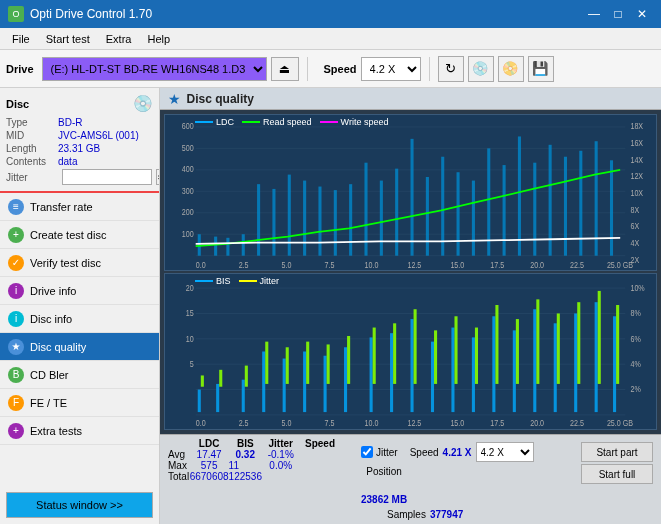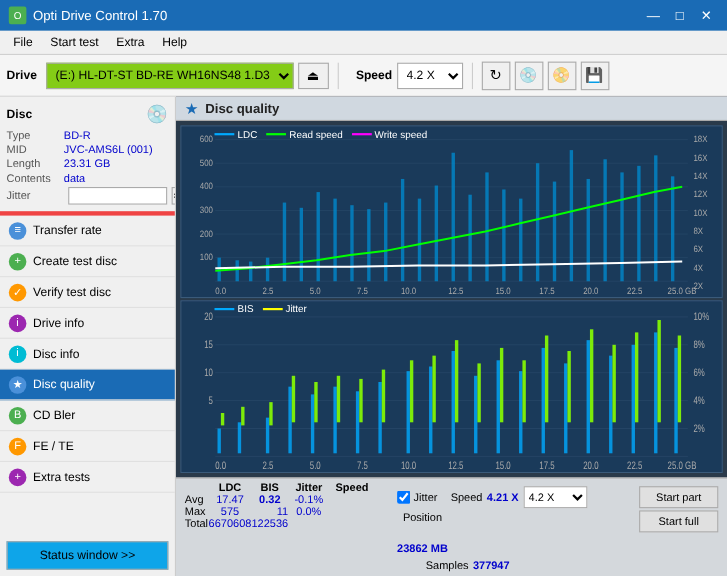--- a/index.html
+++ b/index.html
@@ -13,34 +13,34 @@
     .title-bar-controls { display: flex; gap: 2px; }
     .title-btn { width: 22px; height: 22px; border: none; cursor: pointer; display: flex; align-items: center; justify-content: center; font-size: 12px; border-radius: 2px; color: white; background: transparent; }
 
     
     .menu-bar { background: #f0f0f0; height: 22px; display: flex; align-items: center; padding: 0 4px; border-bottom: 1px solid #d0d0d0; }
     .menu-item { padding: 2px 8px; cursor: pointer; font-size: 11px; }
 
     
     .toolbar { background: #f5f5f5; height: 38px; display: flex; align-items: center; padding: 0 6px; gap: 4px; border-bottom: 1px solid #d0d0d0; }
     .toolbar-label { font-size: 11px; font-weight: bold; margin-right: 4px; }
-    .drive-select { height: 24px; font-size: 11px; border: 1px solid #aaa; background: #84cc16; padding: 0 4px; min-width: 220px; }
+    .drive-select { height: 24px; font-size: 11px; border: 1px solid #aaa; background: #8b5cf6; padding: 0 4px; min-width: 220px; }
     .toolbar-btn { height: 24px; width: 28px; border: 1px solid #aaa; background: #f0f0f0; cursor: pointer; display: flex; align-items: center; justify-content: center; font-size: 12px; }
     .speed-label { margin-left: 8px; font-size: 11px; font-weight: bold; }
     .speed-select { height: 24px; font-size: 11px; border: 1px solid #aaa; background: white; padding: 0 4px; width: 60px; }
     .toolbar-sep { width: 1px; height: 24px; background: #ccc; margin: 0 4px; }
     .toolbar-icon-btn { height: 26px; width: 26px; border: 1px solid #aaa; background: #f0f0f0; cursor: pointer; display: flex; align-items: center; justify-content: center; }
 
     
     .main { display: flex; height: calc(524px - 28px - 22px - 38px); }
 
     
     .sidebar { width: 160px; background: #f0f0f0; border-right: 1px solid #ccc; display: flex; flex-direction: column; overflow: hidden; }
     
-    .disc-info-panel { padding: 6px; border-bottom: 4px solid #ef4444; }
+    .disc-info-panel { padding: 6px; border-bottom: 2px solid #ef4444; }
     .disc-header { display: flex; align-items: center; justify-content: space-between; margin-bottom: 4px; }
     .disc-title { font-weight: bold; font-size: 11px; }
     .disc-icon { font-size: 16px; }
     .disc-field { display: flex; align-items: flex-start; margin-bottom: 2px; }
     .disc-field-label { color: #555; font-size: 10px; min-width: 52px; }
     .disc-field-value { color: #0000cc; font-size: 10px; }
     .label-row { display: flex; align-items: center; gap: 4px; margin-top: 2px; }
     .label-input { border: 1px solid #aaa; height: 16px; width: 90px; font-size: 10px; }
     .label-btn { border: 1px solid #aaa; background: #f0f0f0; width: 20px; height: 16px; cursor: pointer; display: flex; align-items: center; justify-content: center; }
 
@@ -413,21 +413,21 @@
               <td style="color:#000;">Avg</td>
               <td style="color:#0000cc; text-align:center;">17.47</td>
               <td style="color:#0000cc; text-align:center;font-weight:bold;">0.32</td>
               <td></td>
               <td style="color:#0000cc; text-align:center;">-0.1%</td>
               <td style="color:#0000cc; text-align:center;"></td>
             </tr>
             <tr>
               <td style="color:#000;">Max</td>
               <td style="color:#0000cc; text-align:center;">575</td>
-              <td style="color:#0000cc; text-align:right;">11</td>
+              <td style="color:#0000cc; text-align:left;">11</td>
               <td></td>
               <td style="color:#0000cc; text-align:center;">0.0%</td>
               <td style="text-align:center;"></td>
             </tr>
             <tr>
               <td style="color:#000;">Total</td>
               <td style="color:#0000cc; text-align:center;">6670608</td>
               <td style="color:#0000cc; text-align:center;">122536</td>
               <td></td>
               <td style="text-align:center;"></td>

